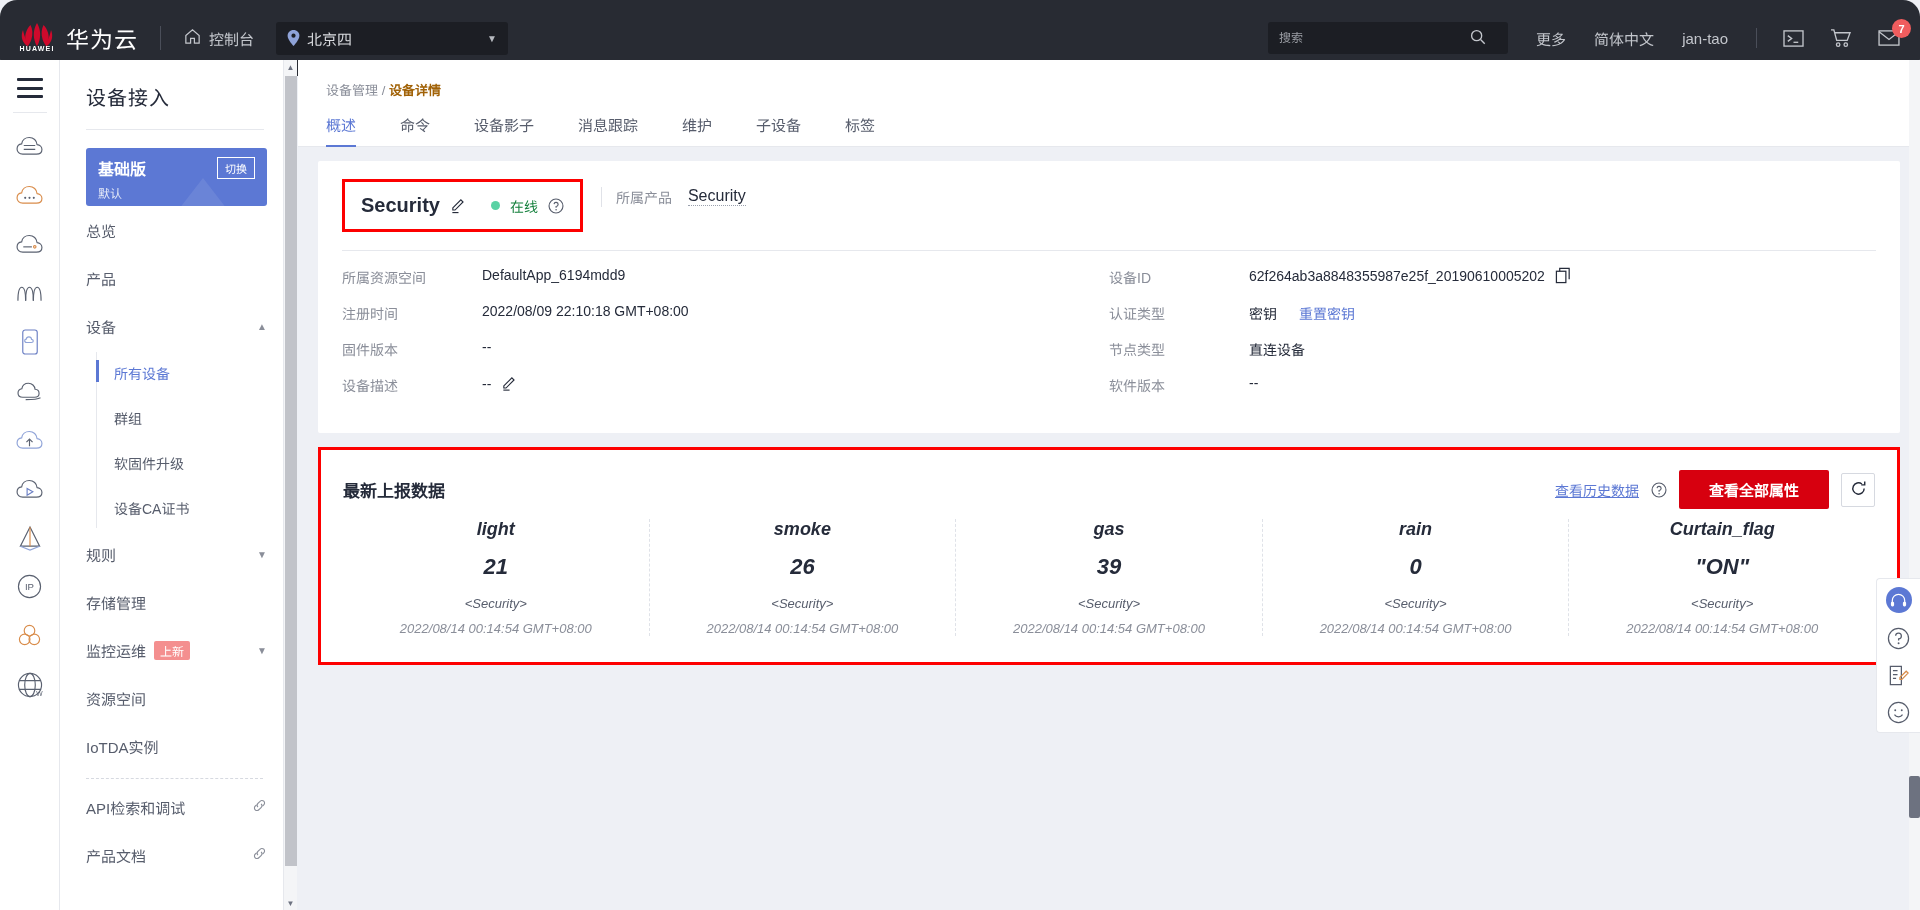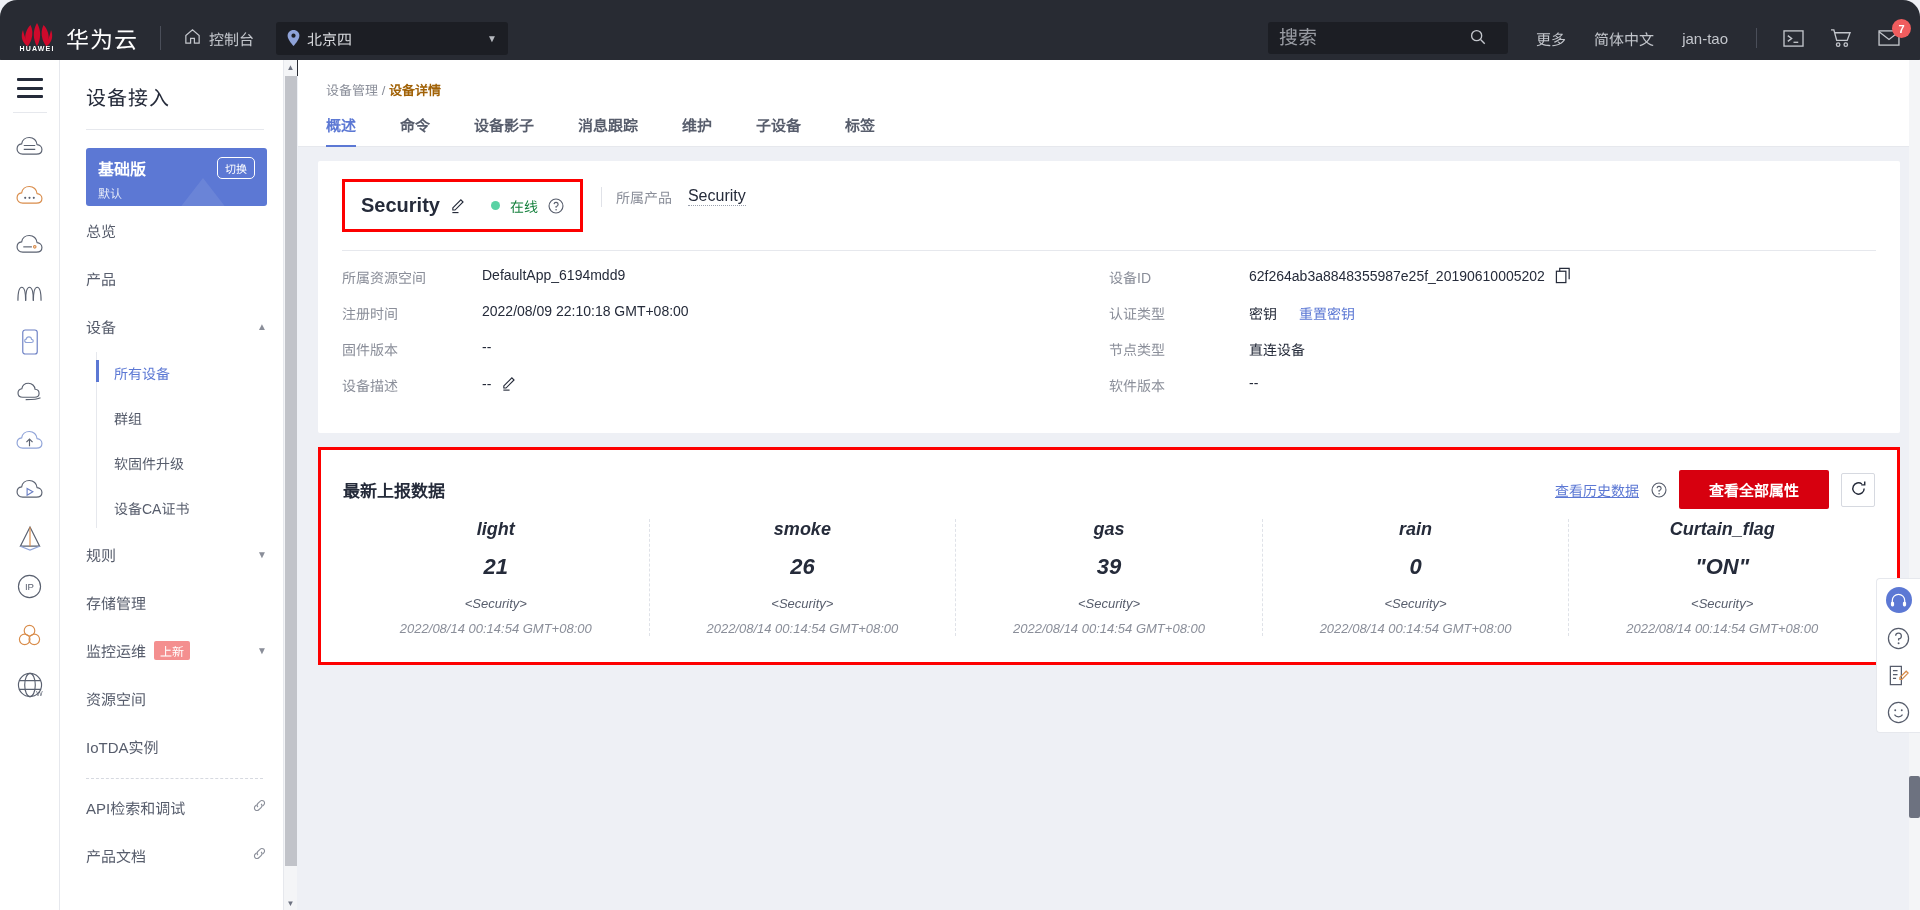--- a/index.html
+++ b/index.html
@@ -44,21 +44,21 @@
     margin-left: auto; display: flex; align-items: center;
     height: 100%; padding-right: 20px;
   }
   .search-box {
     width: 240px; height: 32px; background: #1c1e24; border-radius: 3px;
     display: flex; align-items: center; padding: 0 11px;
     color: #9a9da4; font-size: 15px;
   }
   .search-box input {
     background: transparent; border: none; outline: none;
-    color: #d946ef; font-size: 19px; width: 190px;
+    color: #d946ef; font-size: 12px; width: 190px;
     font-family: inherit;
   }
   .search-box input::placeholder { color: #9a9da4; }
   .top-item {
     color: #c3c6cc; font-size: 15px; margin-left: 28px; cursor: pointer;
     white-space: nowrap;
   }
   .top-divider { width: 1px; height: 20px; background: #4a4e59; margin-left: 28px; }
   .top-icon {
     margin-left: 26px; cursor: pointer; position: relative;
@@ -110,21 +110,21 @@
   }
   .edition-card::after {
     content: ""; position: absolute; right: 30px; bottom: -16px;
     width: 0; height: 0;
     border-left: 34px solid transparent; border-right: 34px solid transparent;
     border-bottom: 44px solid rgba(255,255,255,0.09);
   }
   .ed-row { display: flex; align-items: center; position: relative; z-index: 2; }
   .ed-name { color: #fff; font-size: 16px; font-weight: bold; }
   .ed-switch {
-    margin-left: auto; border: 1px solid #fff; border-radius: 5px;
+    margin-left: auto; border: 1px solid #fff; border-radius: 0;
     color: #fff; font-size: 11px; padding: 2px 7px; cursor: pointer;
   }
   .ed-sub { color: #e6eaf8; font-size: 12px; margin-top: 4px; position: relative; z-index: 2; }
   .sb-item {
     height: 48px; display: flex; align-items: center;
     padding-left: 26px; font-size: 15px; color: #575d6c; cursor: pointer;
     position: relative;
   }
   .sb-item .chev {
     margin-left: auto; margin-right: 22px; font-size: 10px; color: #8a8e99;
@@ -175,21 +175,21 @@
   .crumb-bar { background: #fff; padding: 20px 0 0 28px; }
   .crumb { font-size: 13px; color: #8a8e99; }
   .crumb a { color: #8a8e99; text-decoration: none; cursor: pointer; }
   .crumb .cur { color: #a16207; font-weight: bold; }
   .tabs {
     background: #fff; display: flex; align-items: flex-end;
     padding-left: 28px; height: 48px; border-bottom: 1px solid #e6e8ed;
   }
   .tab {
     font-size: 15px; color: #575d6c; margin-right: 44px;
-    padding-bottom: 11px; cursor: pointer; position: relative; font-weight: bold;
+    padding-bottom: 11px; cursor: pointer; position: relative;
   }
   .tab.active { color: #5c78d4; }
   .tab.active::after {
     content: ""; position: absolute; left: 0; right: 0; bottom: -1px;
     height: 2px; background: #5c78d4;
   }
 
   .panel {
     background: #fff; margin: 14px 20px 0 20px; padding: 0 0 22px 0;
     border-radius: 2px;

